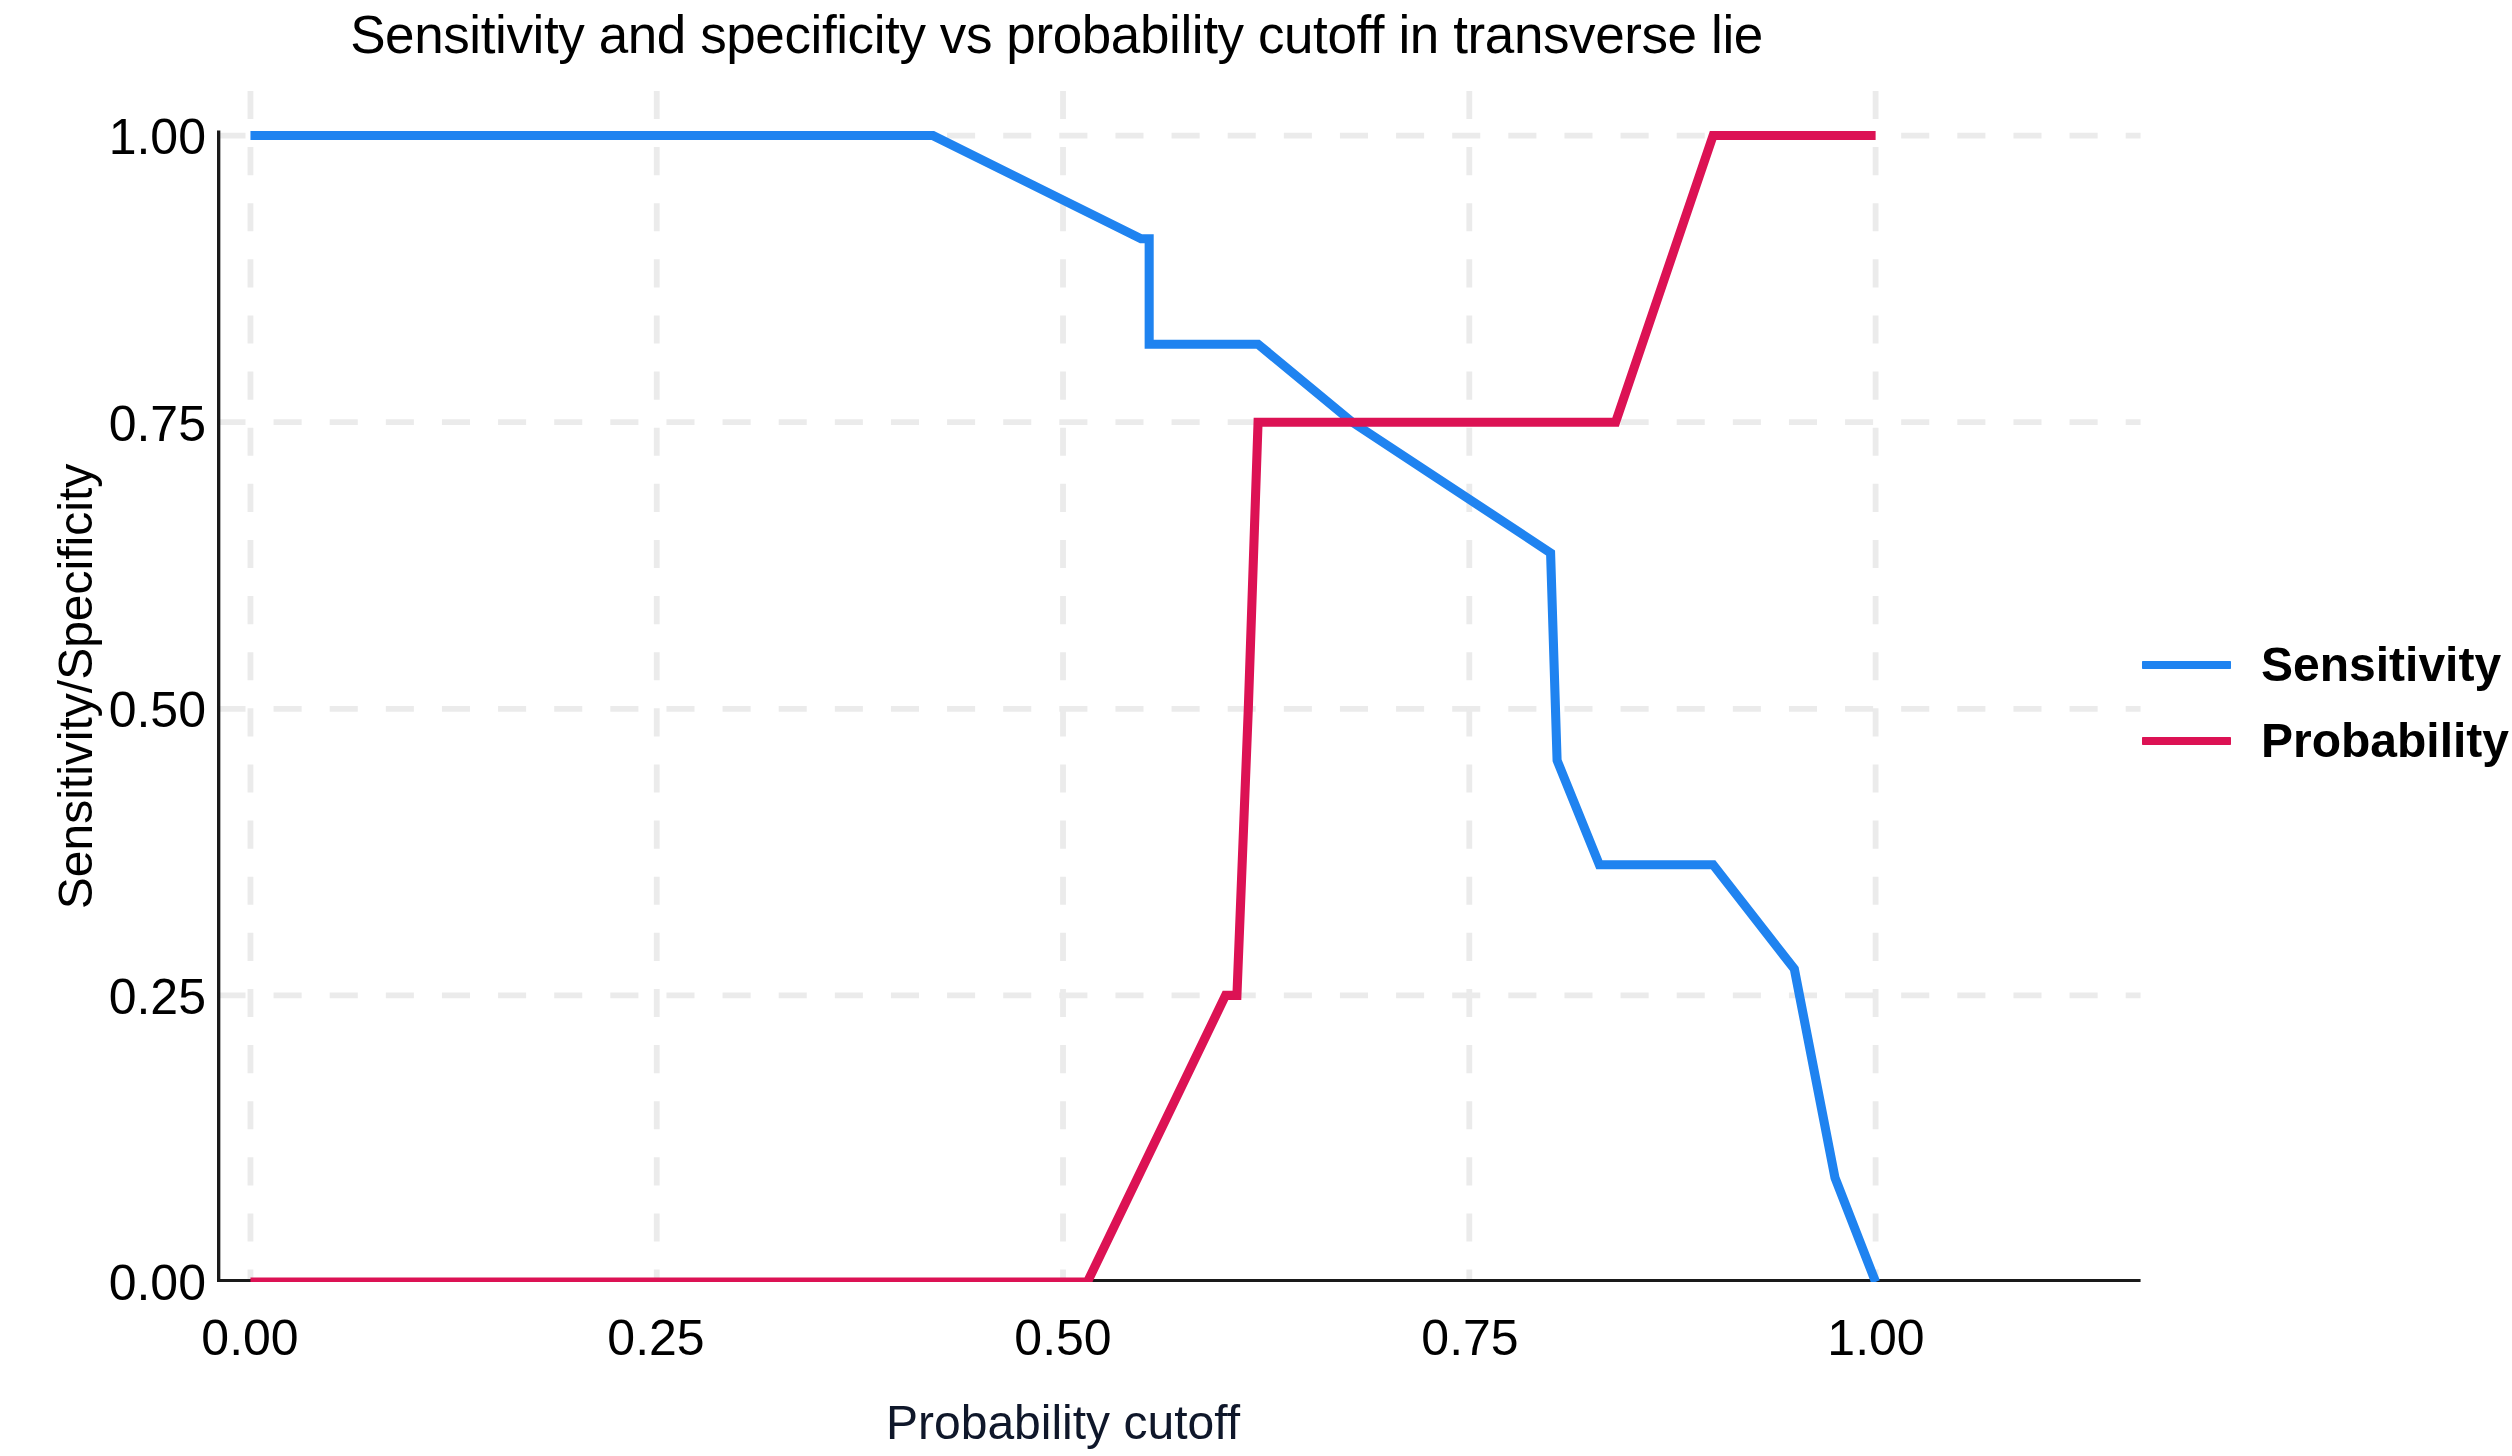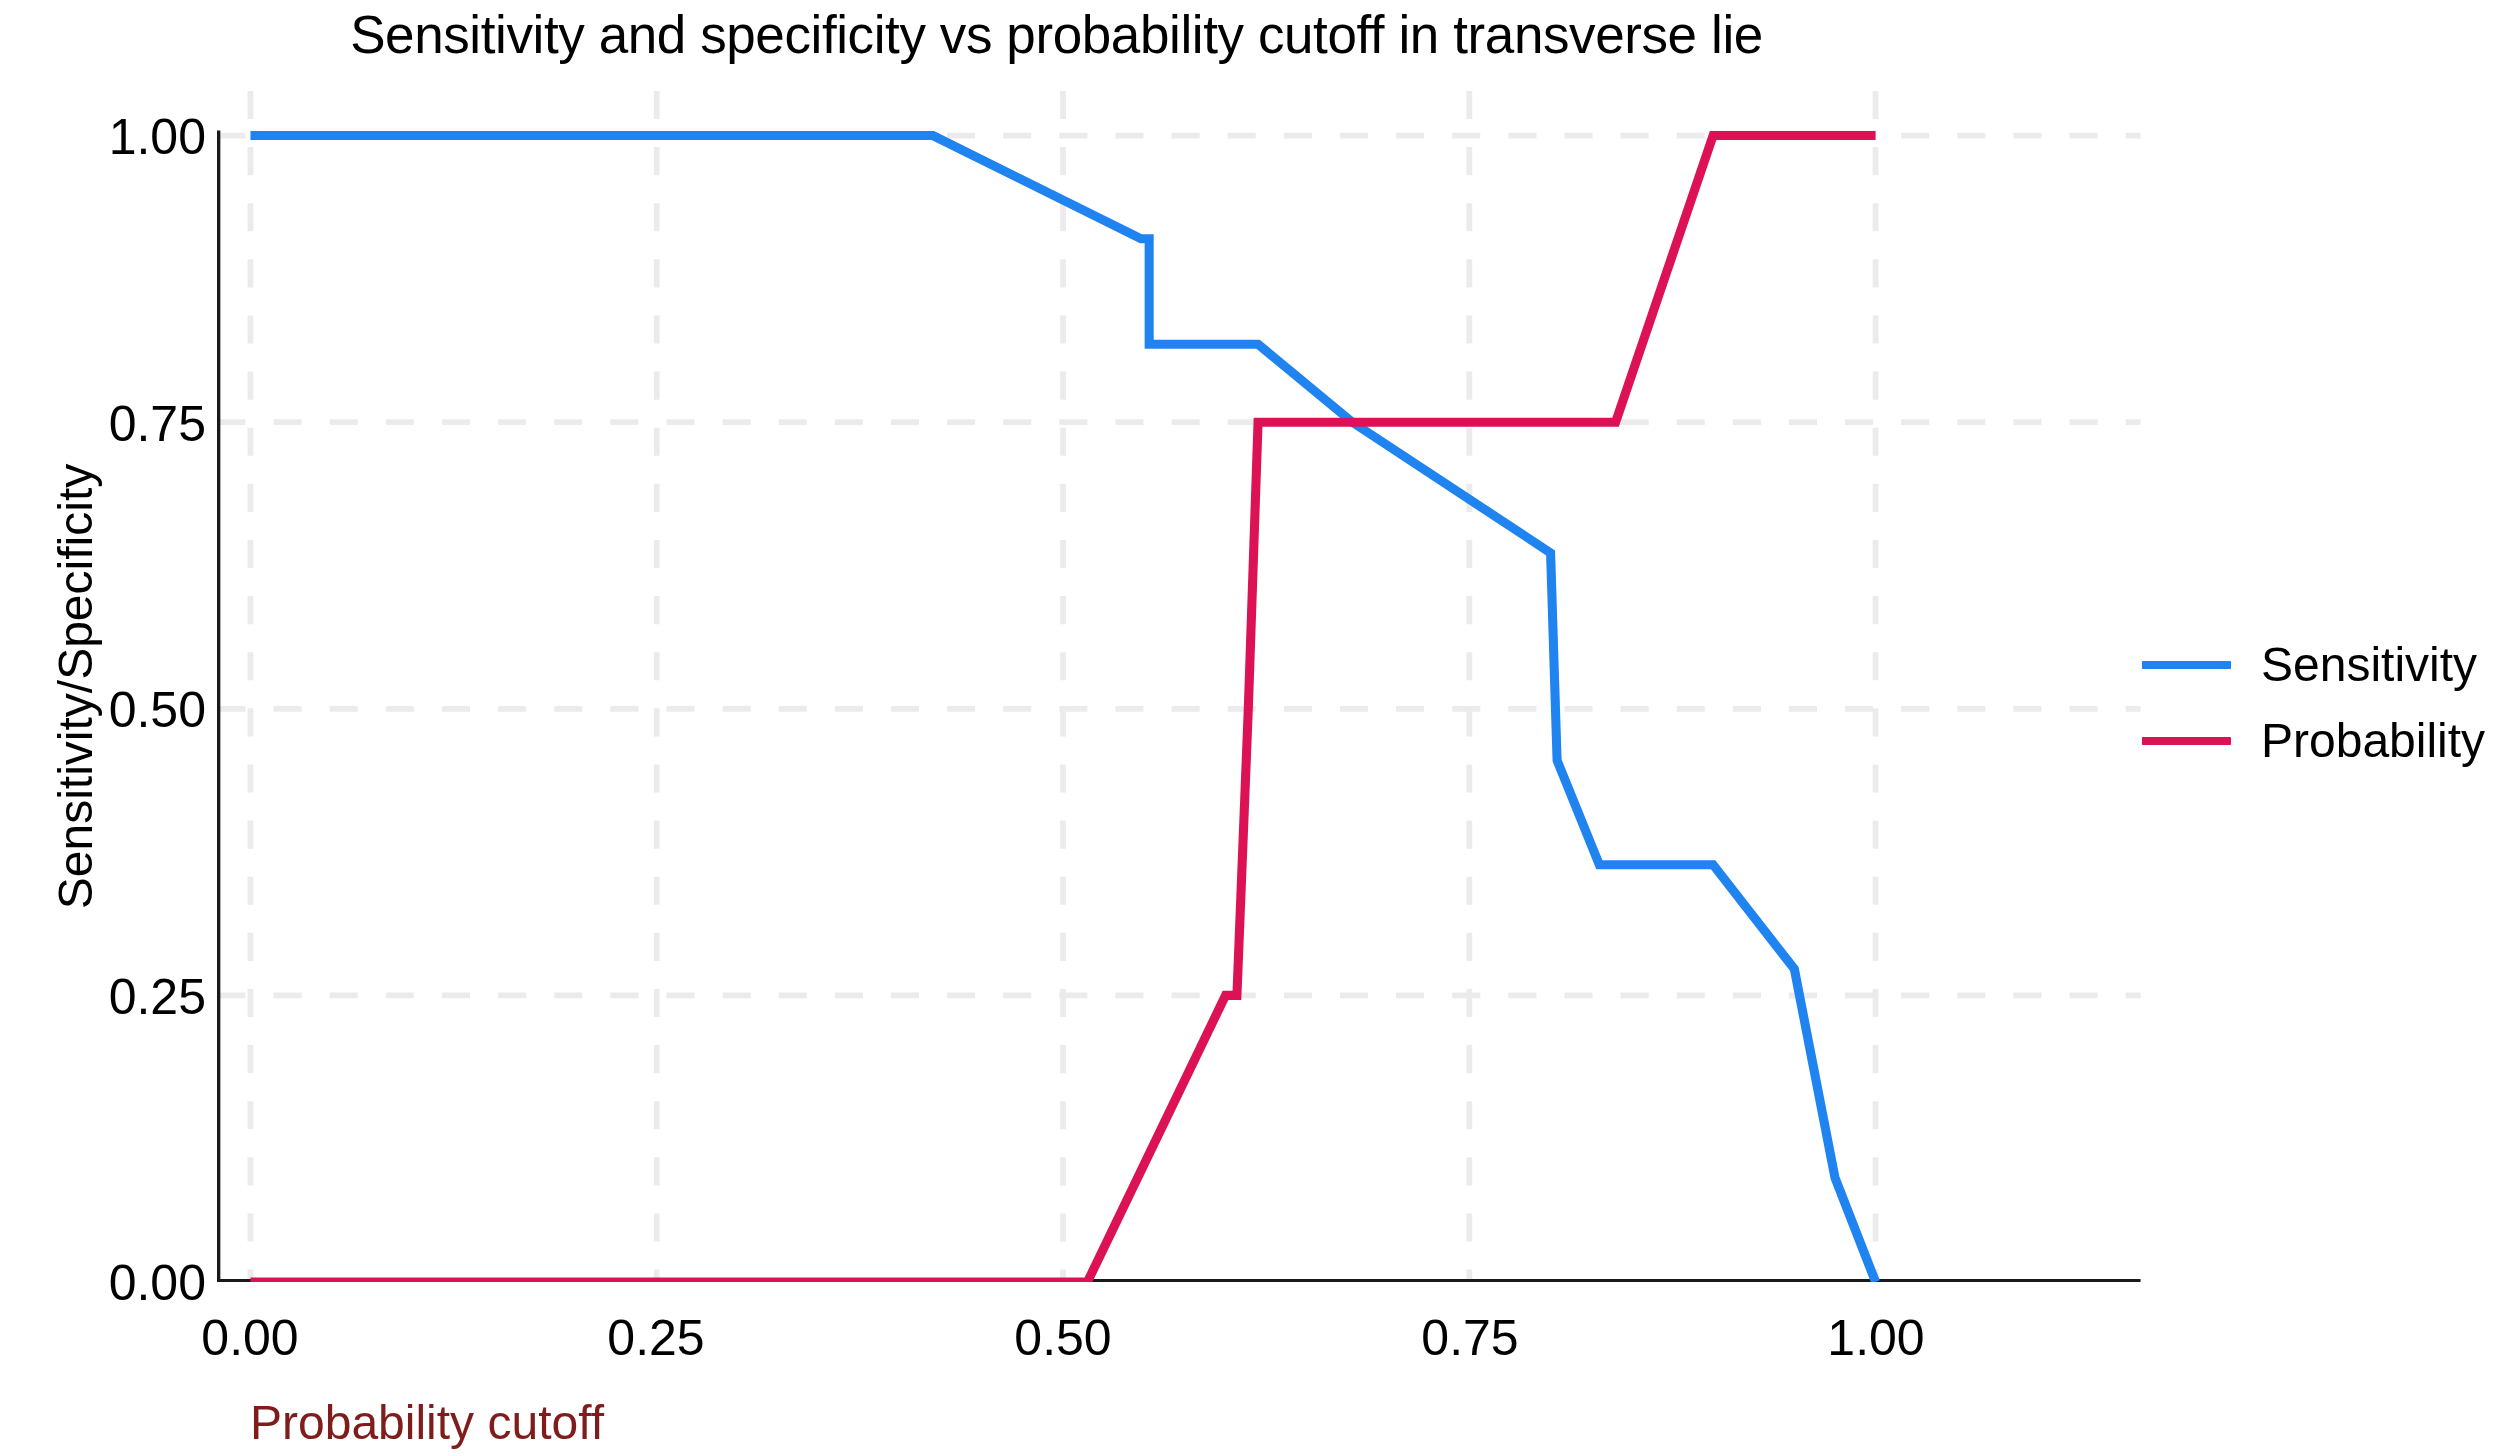--- a/index.html
+++ b/index.html
@@ -67,23 +67,24 @@
     white-space: nowrap;
     color: #000000;
     transform: translateX(-50%);
   }
   
   #x-axis-title {
     position: absolute;
     top: 1395px;
     left: 250px;
     width: 1626px;
+    text-align: center;
     font-size: 48px;
     white-space: nowrap;
-    color: #7f1d1d;
+    color: #0f172a;
   }
   #y-axis-title {
     position: absolute;
     left: 0px;
     top: 0px;
     width: 1191px;
     text-align: center;
     font-size: 48px;
     white-space: nowrap;
     color: #000000;
@@ -114,20 +115,21 @@
     height: 7.4px;
     flex: 0 0 auto;
     border-radius: 0.8px;
   }
   .legend-label {
     margin-left: 30px;
     font-size: 48px;
     line-height: 1;
     white-space: nowrap;
     color: #000000;
+    font-weight: bold;
   }
 </style>
 </head>
 <body>
 
 <div id="figure">
 
   <div id="chart-title">Sensitivity and specificity vs probability cutoff in transverse lie</div>
 
   <div class="y-tick-label" style="top:112px;">1.00</div>

